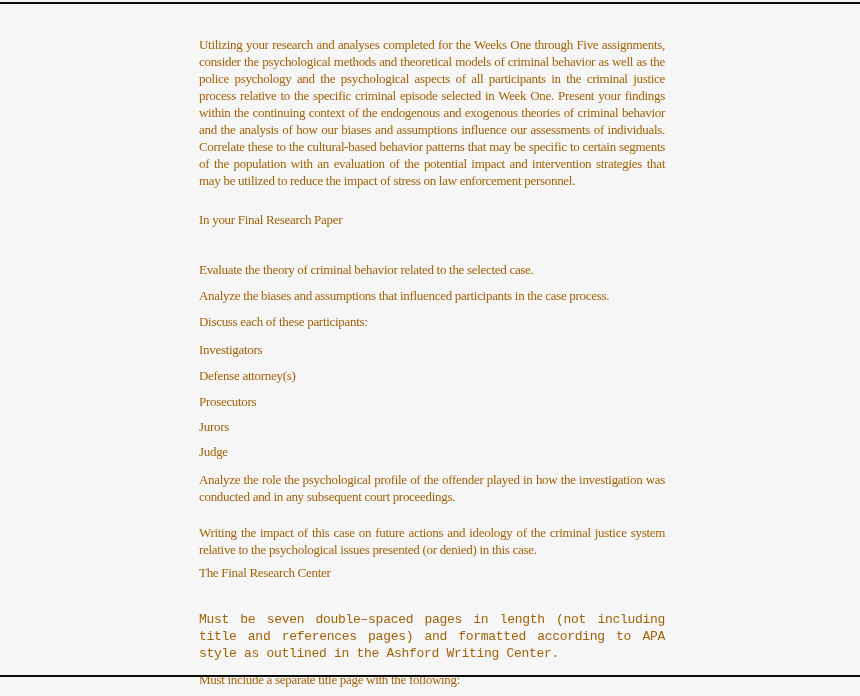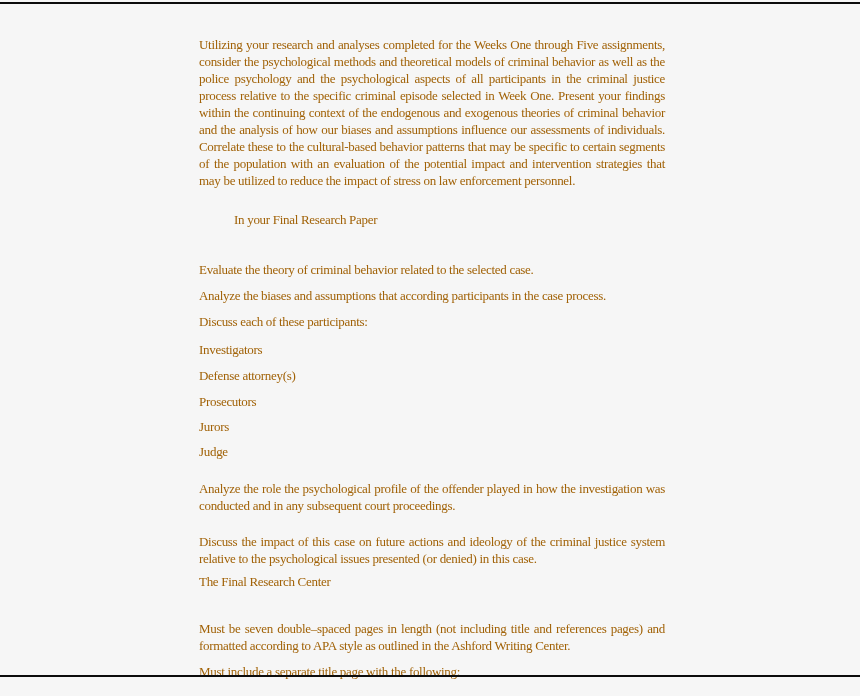--- a/index.html
+++ b/index.html
@@ -34,65 +34,65 @@
     letter-spacing: -0.3px;
   }
   .doc p {
     margin: 0;
     text-align: left;
   }
   .doc p.justify {
     text-align: justify;
   }
   #p-intro      { margin-bottom: 22px; }
-  #p-section    { margin-bottom: 33px; margin-left: 35px; }
+  #p-section    { margin-bottom: 33px; }
   #p-task0      { margin-bottom: 9px; }
   #p-task1      { margin-bottom: 9px; }
   #p-task2      { margin-bottom: 11px; }
   #p-part0      { margin-bottom: 9px; }
   #p-part1      { margin-bottom: 8px; }
   #p-part2      { margin-bottom: 9px; }
   #p-part3      { margin-bottom: 8px; }
-  #p-part4      { margin-bottom: 20px; }
+  #p-part4      { margin-bottom: 11px; }
   #p-ana0       { margin-bottom: 19px; }
   #p-ana1       { margin-bottom: 6px; }
   #p-reqhead    { margin-bottom: 30px; }
-  #p-req0       { margin-bottom: 9px; }
+  #p-req0       { margin-bottom: 9px; font-family: Liberation Mono, monospace; }
   #p-req1       { margin-bottom: 0; }
 </style>
 </head>
 <body>
 
 <div class="edge-line top"></div>
 
 <div class="doc">
 
   <p id="p-intro" class="justify">Utilizing your research and analyses completed for the Weeks One through Five assignments, consider the psychological methods and theoretical models of criminal behavior as well as the police psychology and the psychological aspects of all participants in the criminal justice process relative to the specific criminal episode selected in Week One. Present your findings within the continuing context of the endogenous and exogenous theories of criminal behavior and the analysis of how our biases and assumptions influence our assessments of individuals. Correlate these to the cultural-based behavior patterns that may be specific to certain segments of the population with an evaluation of the potential impact and intervention strategies that may be utilized to reduce the impact of stress on law enforcement personnel.</p>
 
   <p id="p-section">In your Final Research Paper</p>
 
   <p id="p-task0">Evaluate the theory of criminal behavior related to the selected case.</p>
 
-  <p id="p-task1">Analyze the biases and assumptions that according participants in the case process.</p>
+  <p id="p-task1">Analyze the biases and assumptions that influenced participants in the case process.</p>
 
   <p id="p-task2">Discuss each of these participants:</p>
 
   <p id="p-part0">Investigators</p>
 
   <p id="p-part2">Defense attorney(s)</p>
 
   <p id="p-part1">Prosecutors</p>
 
   <p id="p-part3">Jurors</p>
 
   <p id="p-part4">Judge</p>
 
   <p id="p-ana0" class="justify">Analyze the role the psychological profile of the offender played in how the investigation was conducted and in any subsequent court proceedings.</p>
 
-  <p id="p-ana1" class="justify">Discuss the impact of this case on future actions and ideology of the criminal justice system relative to the psychological issues presented (or denied) in this case.</p>
+  <p id="p-ana1" class="justify">Writing the impact of this case on future actions and ideology of the criminal justice system relative to the psychological issues presented (or denied) in this case.</p>
 
   <p id="p-reqhead">The Final Research Center</p>
 
   <p id="p-req0" class="justify">Must be seven double–spaced pages in length (not including title and references pages) and formatted according to APA style as outlined in the Ashford Writing Center.</p>
 
   <p id="p-req1">Must include a separate title page with the following:</p>
 
 </div>
 
 <div class="edge-line bottom"></div>

